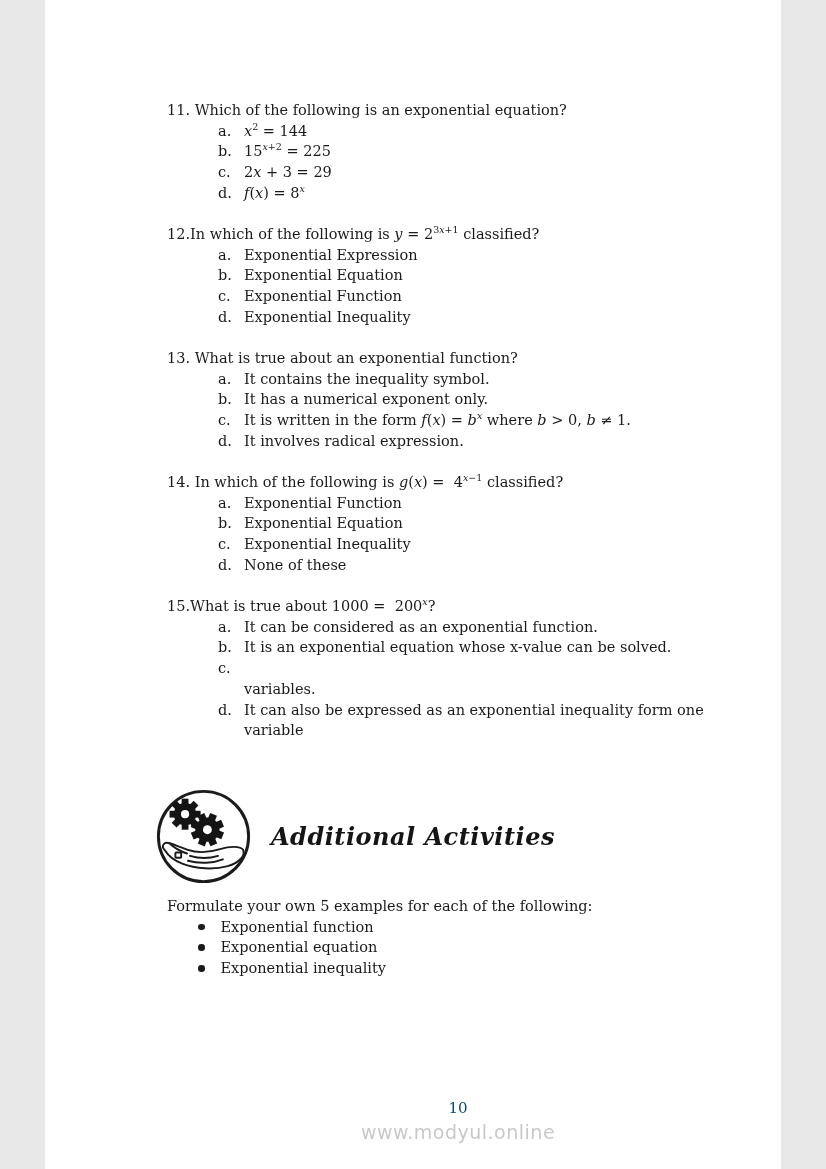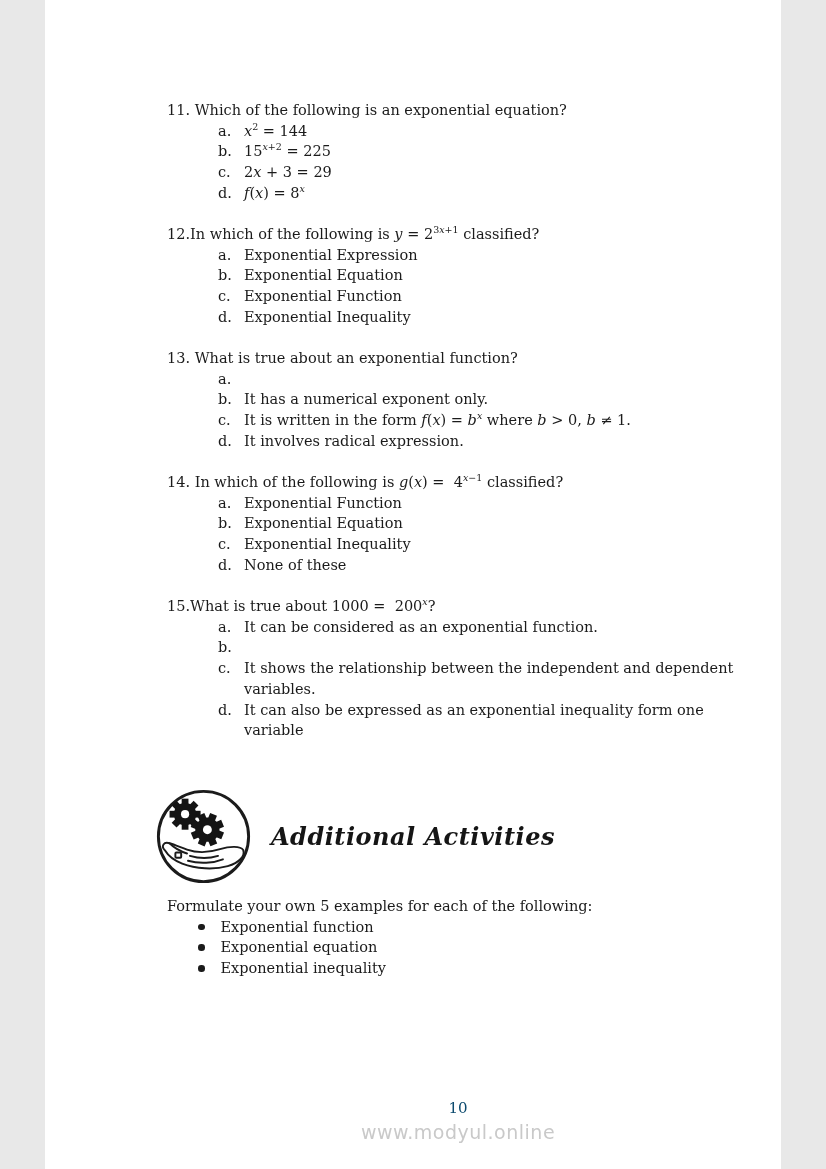--- a/index.html
+++ b/index.html
@@ -115,20 +115,21 @@
     <span class="opt-text"><span>Exponential Inequality</span></span>
   </div>
 </div>
   </div>
 
   <div class="question">
     <div class="q-line"><span class="q-num">13. </span><span class="q-prompt"><span>What is true about an exponential function?</span></span></div>
     <div class="q-options">
   <div class="option">
     <span class="opt-label">a.</span>
+    <span class="opt-text"><span>It contains the inequality symbol.</span></span>
   </div>
 
   <div class="option">
     <span class="opt-label">b.</span>
     <span class="opt-text"><span>It has a numerical exponent only.</span></span>
   </div>
 
   <div class="option">
     <span class="opt-label">c.</span>
     <span class="opt-text"><span>It is written in the form </span><span class="mi">f</span><span>(</span><span class="mi">x</span><span>) = </span><span class="mi">b</span><sup class="mi">x</sup><span> where </span><span class="mi">b</span><span> &gt; 0, </span><span class="mi">b</span><span> ≠ 1.</span></span>
@@ -169,25 +170,26 @@
   <div class="question">
     <div class="q-line"><span class="q-num">15.</span><span class="q-prompt"><span>What is true about 1000 =  200</span><sup class="mi">x</sup><span>?</span></span></div>
     <div class="q-options">
   <div class="option">
     <span class="opt-label">a.</span>
     <span class="opt-text"><span>It can be considered as an exponential function.</span></span>
   </div>
 
   <div class="option">
     <span class="opt-label">b.</span>
-  </div>
-
-  <div class="option">
-    <span class="opt-label">c.</span>
-    <span class="opt-text"><span>It shows the relationship between the independent and dependent</span><br><span>variables.</span></span>
+    <span class="opt-text"><span>It is an exponential equation whose x-value can be solved.</span></span>
+  </div>
+
+  <div class="option">
+    <span class="opt-label">c.</span>
+    <span class="opt-text"><br><span>variables.</span></span>
   </div>
 
   <div class="option">
     <span class="opt-label">d.</span>
     <span class="opt-text"><span>It can also be expressed as an exponential inequality form one</span><br><span>variable</span></span>
   </div>
 </div>
   </div>
 </div>
 

